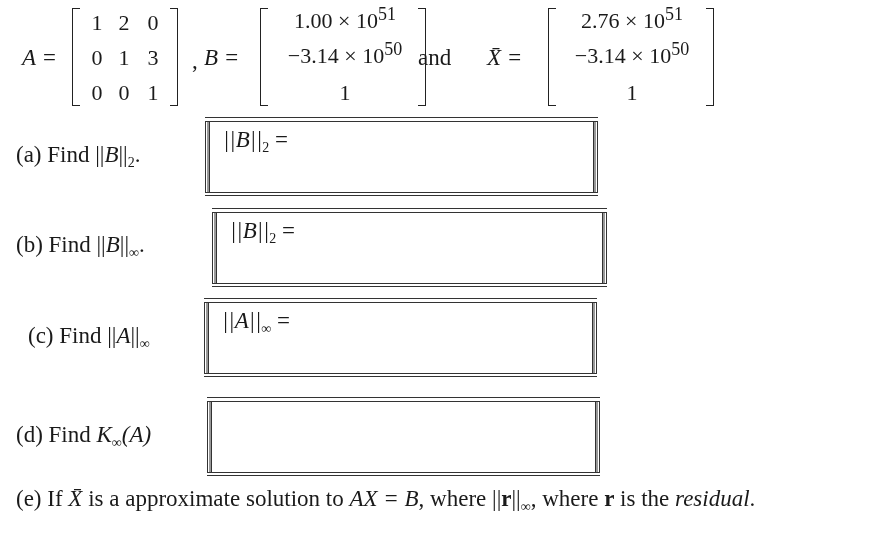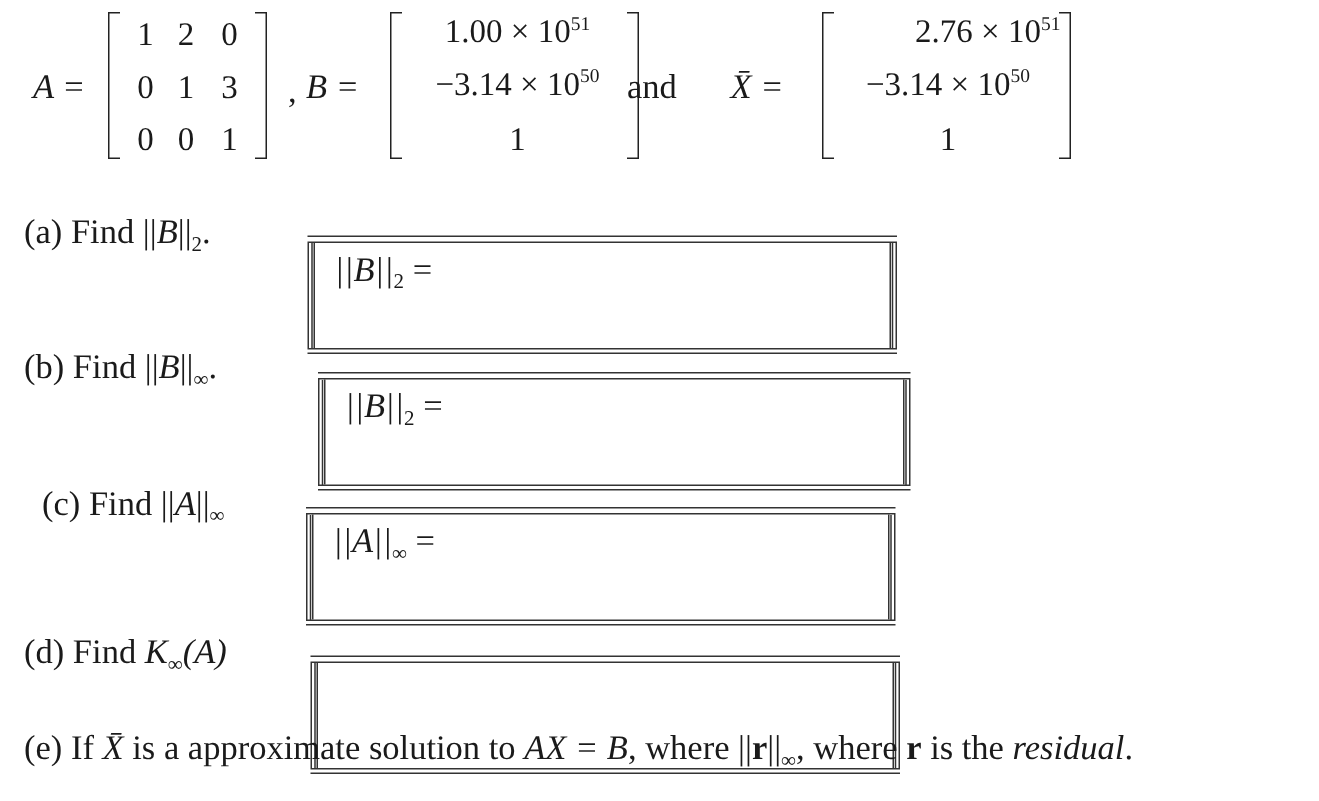--- a/index.html
+++ b/index.html
@@ -1,29 +1,29 @@
 <!DOCTYPE html>
 <html><head>
 <meta charset="utf-8">
 <style>
   html, body { margin:0; padding:0; background:#ffffff; }
   body { width:879px; height:534px; position:relative; overflow:hidden;
          font-family:"Liberation Serif","DejaVu Serif",serif; color:#1a1a1a; }
   .abs { position:absolute; }
   .it { font-style:italic; }
-  .sup { font-size:13px; vertical-align:super; line-height:0; }
+  .sup { font-size:18px; vertical-align:super; line-height:0; }
   .sub { font-size:14px; position:relative; top:5px; line-height:0; }
   .math { font-size:23px; }
   
   .bracket { position:absolute; width:7px; border:1.6px solid #222; }
   .bracket.l { border-right:none; }
   .bracket.r { border-left:none; }
   .cell { position:absolute; font-size:22px; text-align:center; }
   
-  .answer { position:absolute;margin-top:40px; }
+  .answer { position:absolute; }
   .answer .rule { position:absolute; left:0; right:0; height:0; border-top:1.5px solid #333; }
   .answer .box { position:absolute; left:0; right:0; border:1.5px solid #333;
                  box-shadow: inset 3px 0 0 -1.5px #fff, inset 4px 0 0 -1.5px #333,
                              inset -3px 0 0 -1.5px #fff, inset -4px 0 0 -1.5px #333; }
   .answer .box .inner { position:absolute; top:0; bottom:0; left:3px; right:3px;
                         border-left:1.5px solid #333; border-right:1.5px solid #333; }
   .answer .label { position:absolute; left:18px; top:4px; font-size:23px; white-space:nowrap; }
   .answer input { position:absolute; left:8px; right:8px; top:36px; height:26px;
                   border:none; outline:none; background:transparent;
                   font-family:"Liberation Serif",serif; font-size:20px; }
@@ -50,21 +50,21 @@
   <span class="abs math it" style="left:204px;top:45px;">B =</span>
   <div class="bracket l" style="left:260px;top:8px;height:96px;"></div>
   <span class="cell" style="left:270px;top:8px;width:150px;"><span>1.00 × 10</span><span class="sup">51</span></span>
   <span class="cell" style="left:270px;top:43px;width:150px;"><span>−3.14 × 10</span><span class="sup">50</span></span>
   <span class="cell" style="left:270px;top:80px;width:150px;"><span>1</span></span>
   <div class="bracket r" style="left:418px;top:8px;height:96px;"></div>
 
   <span class="abs math" style="left:418px;top:45px;">and</span>
   <span class="abs math it" style="left:487px;top:45px;">X̄ =</span>
   <div class="bracket l" style="left:548px;top:8px;height:96px;"></div>
-  <span class="cell" style="left:557px;top:8px;width:150px;text-align:right;"><span>2.76 × 10</span><span class="sup">51</span></span>
+  <span class="cell" style="left:557px;top:8px;width:150px;"><span>2.76 × 10</span><span class="sup">51</span></span>
   <span class="cell" style="left:557px;top:43px;width:150px;"><span>−3.14 × 10</span><span class="sup">50</span></span>
   <span class="cell" style="left:557px;top:80px;width:150px;"><span>1</span></span>
   <div class="bracket r" style="left:706px;top:8px;height:96px;"></div>
 </div>
 
 <div class="question" style="left:16px;top:142px;">
   <span>(a) Find ||</span><span class="it">B</span><span>||</span><span class="sub">2</span><span>.</span>
 </div>
 <div class="answer" style="left:205px;top:117px;width:393px;height:80px;">
   <div class="rule" style="top:0;"></div>

